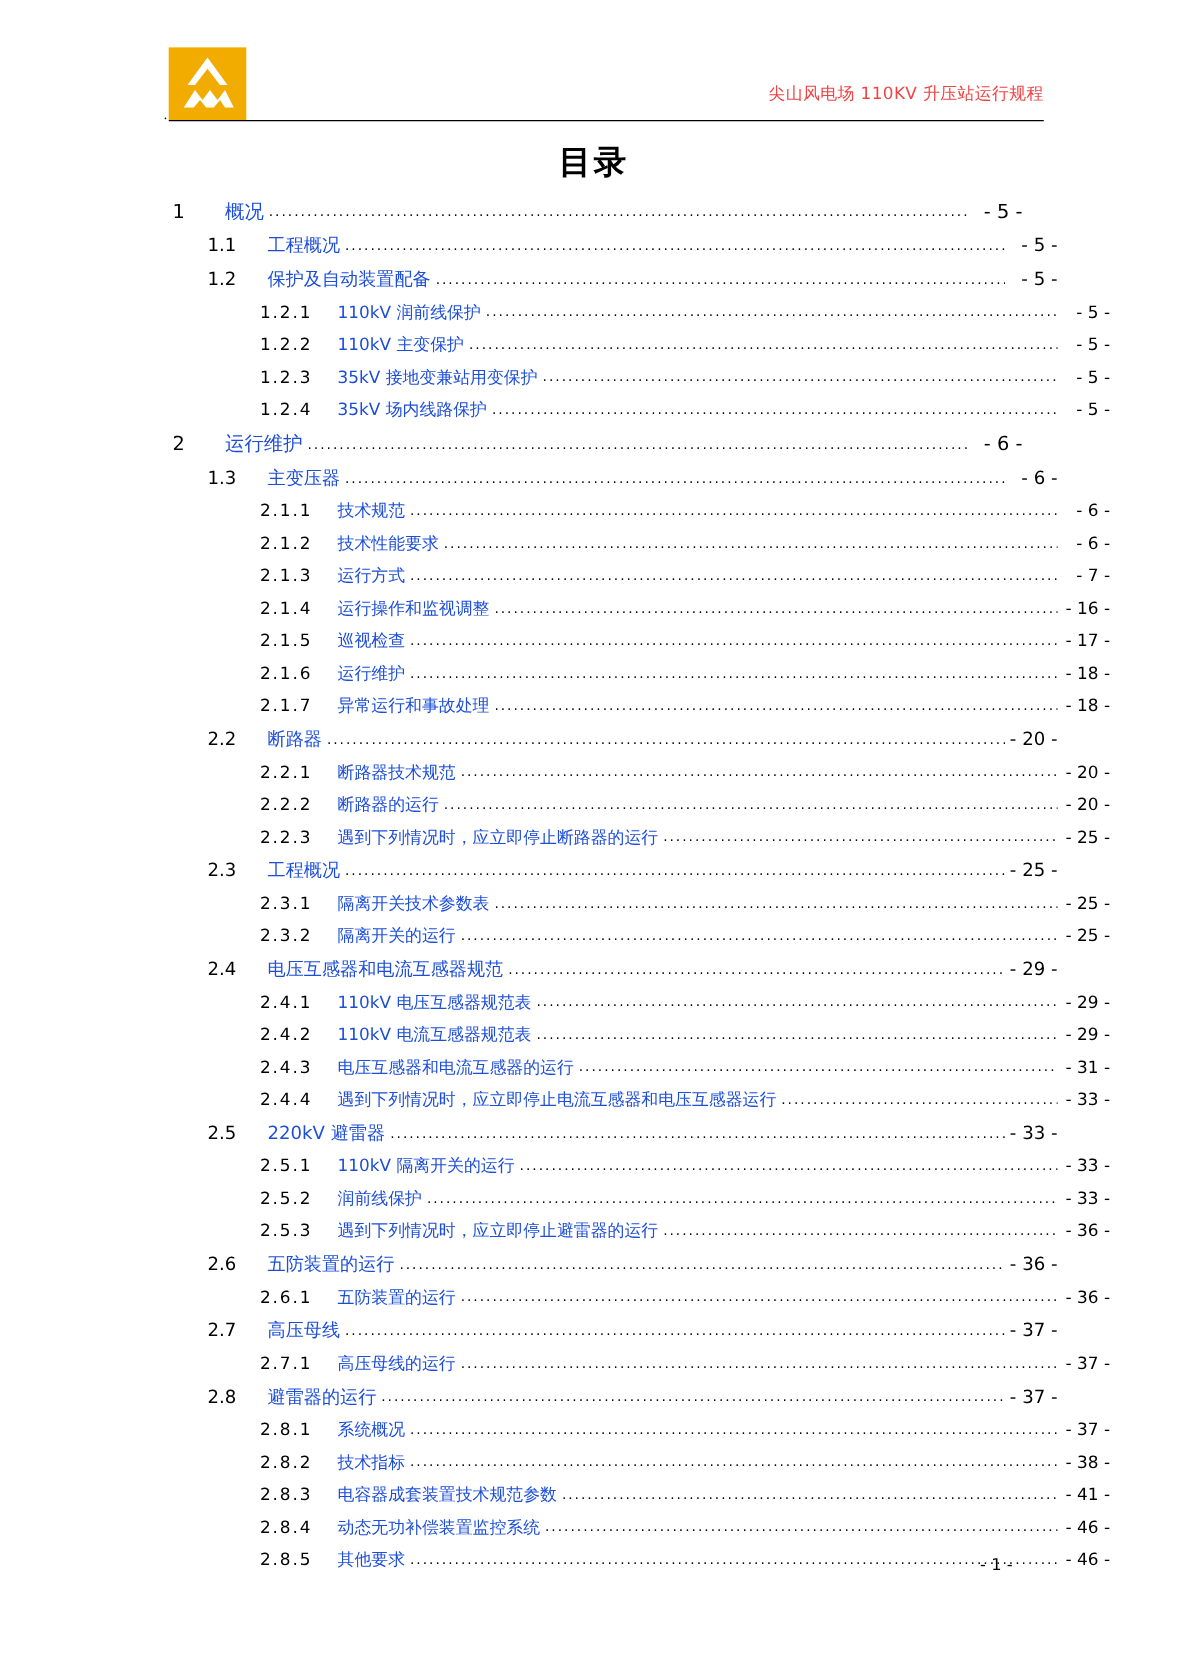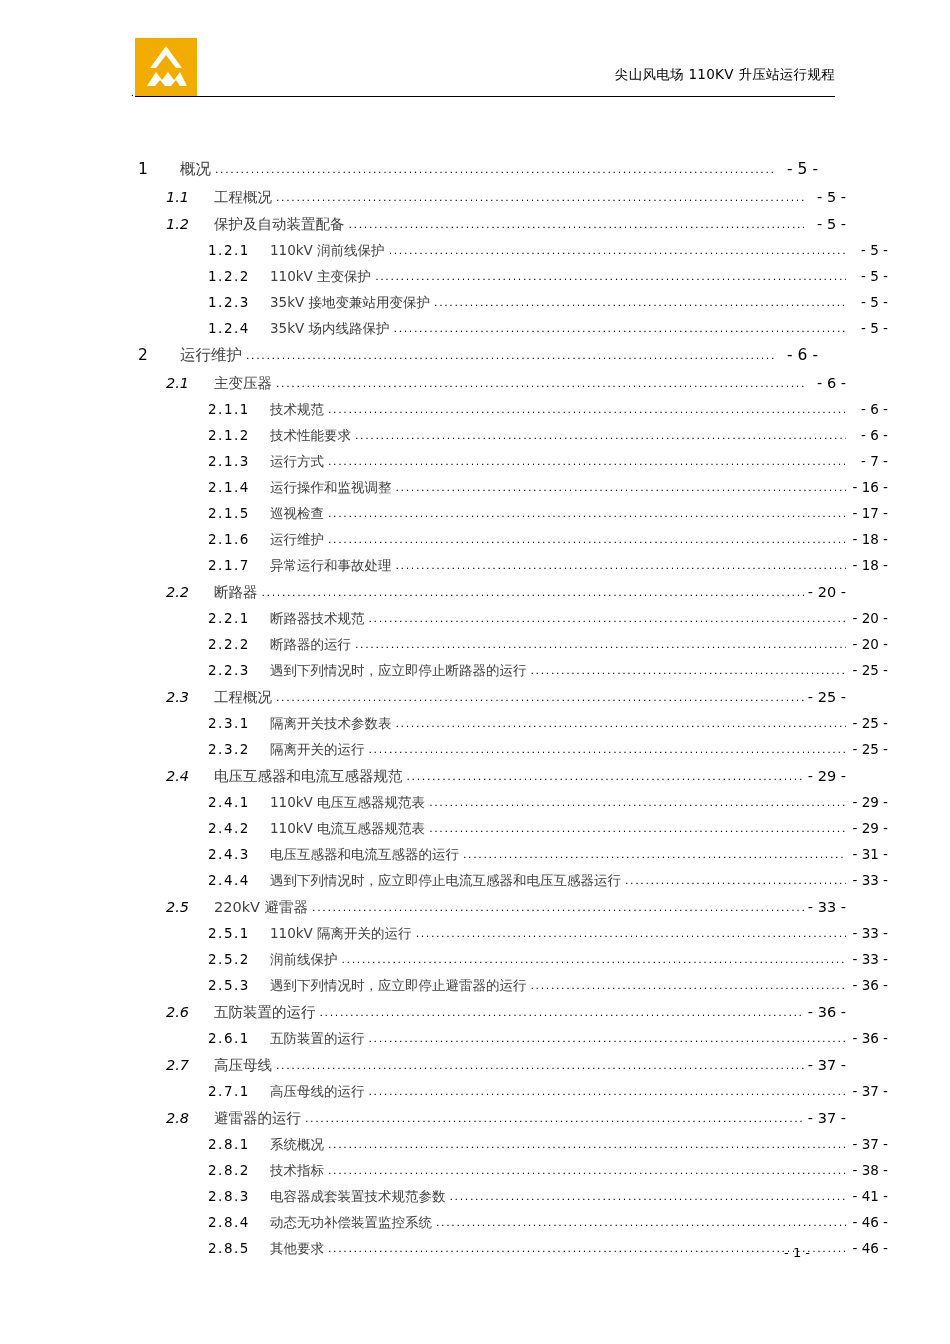--- a/index.html
+++ b/index.html
@@ -42,21 +42,21 @@
   .logo svg {
     display: block;
   }
   .header-title {
     position: absolute;
     right: 0px;
     top: 28px;
     font-family: "DejaVu Sans", "Liberation Sans", sans-serif;
     font-size: 13.5px;
     letter-spacing: 0.3px;
-    color: #000000;
+    color: #ef4444;
     white-space: nowrap;
   }
   .header-rule {
     position: absolute;
     left: 0px;
     right: 0px;
     top: 58px;
     border-bottom: 1.6px solid #000;
   }
   .header-dot {
@@ -94,21 +94,21 @@
     font-family: "DejaVu Sans", "Liberation Sans", sans-serif;
     line-height: 1.0;
     white-space: nowrap;
   }
   .num {
     flex: 0 0 auto;
     color: #000;
   }
   .txt {
     flex: 0 0 auto;
-    color: #404040;
+    color: #1d4ed8;
   }
   .leader {
     flex: 1 1 auto;
     overflow: hidden;
     white-space: nowrap;
     letter-spacing: 1.6px;
     color: #000;
     margin: 0 2px 0 4px;
     font-size: 11px;
     transform: translateY(-1px);
@@ -119,21 +119,21 @@
     color: #000;
   }
 
   
   .lvl1 { font-size: 15.5px; margin-bottom: 12.5px; }
   .lvl1 .num { width: 42px; }
   .lvl1 .pg  { min-width: 40px; }
 
   
   .lvl2 { font-size: 14.5px; margin-bottom: 12.5px; padding-left: 28px; }
-  .lvl2 .num { width: 48px; font-style: italic; }
+  .lvl2 .num { width: 48px; }
   .lvl2 .pg  { min-width: 40px; }
 
   
   .lvl3 { font-size: 13.5px; margin-bottom: 12.5px; padding-left: 70px; }
   .lvl3 .num { width: 62px; letter-spacing: 1.5px; }
   .lvl3 .pg  { min-width: 40px; }
 
   .footer-page {
     position: absolute;
     right: 140px;
@@ -153,20 +153,21 @@
       <svg width="62" height="58" viewBox="0 0 62 58" aria-hidden="true">
         <rect x="0" y="0" width="62" height="58" fill="#F2AC00"></rect>
         <path d="M31 8 L47 30 L41 30 L31 17 L21 30 L15 30 Z" fill="#ffffff"></path>
         <path d="M12 48 L21 34 L27 42 L33 34 L39 42 L45 34 L52 48 L45 48 L41 42 L36 48 L30 48 L25 42 L20 48 Z" fill="#ffffff"></path>
       </svg>
     </div>
     <div class="header-title">尖山风电场 110KV 升压站运行规程</div>
     <div class="header-rule"></div>
   </div>
 
+  <div class="doc-title">目录</div>
 
   <div class="toc">
       <div class="toc-row lvl1">
         <span class="num">1</span>
         <span class="txt">概况</span>
         <span class="leader">............................................................................................................................................................................................................................</span>
         <span class="pg">- 5 -</span>
       </div>
       <div class="toc-row lvl2">
         <span class="num">1.1</span>
@@ -204,21 +205,21 @@
         <span class="leader">............................................................................................................................................................................................................................</span>
         <span class="pg">- 5 -</span>
       </div>
       <div class="toc-row lvl1">
         <span class="num">2</span>
         <span class="txt">运行维护</span>
         <span class="leader">............................................................................................................................................................................................................................</span>
         <span class="pg">- 6 -</span>
       </div>
       <div class="toc-row lvl2">
-        <span class="num">2.1</span>
+        <span class="num">1.3</span>
         <span class="txt">主变压器</span>
         <span class="leader">............................................................................................................................................................................................................................</span>
         <span class="pg">- 6 -</span>
       </div>
       <div class="toc-row lvl3">
         <span class="num">2.1.1</span>
         <span class="txt">技术规范</span>
         <span class="leader">............................................................................................................................................................................................................................</span>
         <span class="pg">- 6 -</span>
       </div>

